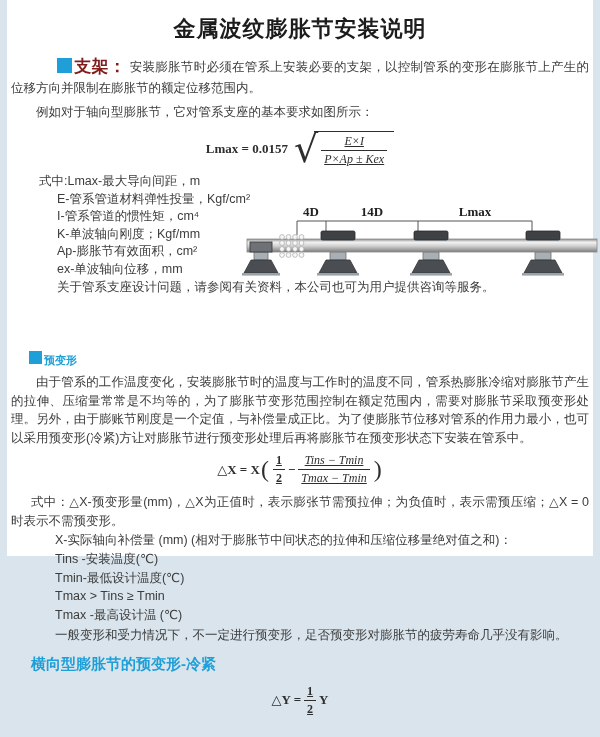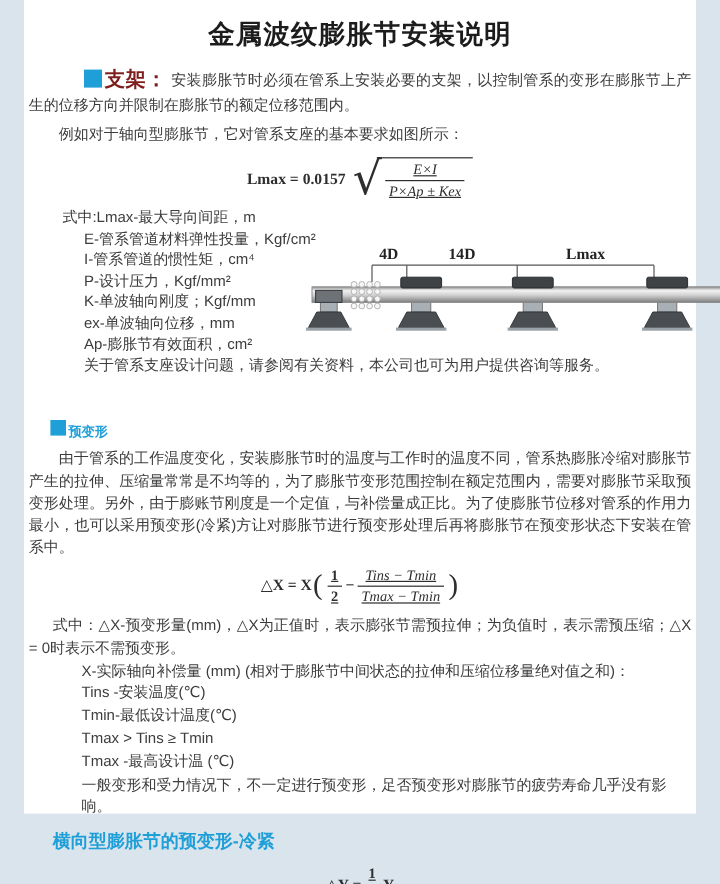--- a/index.html
+++ b/index.html
@@ -1,17 +1,17 @@
 <!DOCTYPE html>
 <html><head>
 <meta charset="utf-8">
 <style>
   html,body{margin:0;padding:0;width:600px;height:737px;overflow:hidden;}
   body{background:#d9e4ec;font-family:"Liberation Sans","DejaVu Sans",sans-serif;}
-  .page{position:relative;margin:0 20px;height:678px;background:#ffffff;padding:0 4px;box-sizing:border-box;color:#3c3c3c;}
+  .page{position:relative;margin:0 7px;height:556px;background:#ffffff;padding:0 4px;box-sizing:border-box;color:#3c3c3c;}
 
   .doc-title{margin:0;padding-top:14px;text-align:center;font-size:22px;font-weight:bold;color:#1c1c1c;letter-spacing:1px;}
 
   p{margin:0;}
   .body-text{font-size:12.5px;line-height:19px;text-align:justify;}
 
   .sq{display:inline-block;width:13px;height:13px;background:#1f9fd8;margin-right:2px;vertical-align:-1px;}
   .sq-big{width:15px;height:15px;vertical-align:-2px;}
   .sec-label{color:#7f1d1d;font-weight:bold;font-size:17px;vertical-align:-1px;}
   .sec2-label{color:#1f9fd8;font-weight:bold;font-size:11px;vertical-align:-1px;}
@@ -73,24 +73,23 @@
           <span class="den mi">P×Ap ± Kex</span>
         </span>
       </span>
     </span>
   </div>
 
   <div class="vars-diagram">
     <div class="var-line first">式中:Lmax-最大导向间距，m</div>
     <div class="var-line">E-管系管道材料弹性投量，Kgf/cm²</div>
     <div class="var-line">I-管系管道的惯性矩，cm⁴</div>
-    <div class="var-line">P-设计压力，Kgf/mm²</div>
     <div class="var-line">K-单波轴向刚度；Kgf/mm</div>
+    <div class="var-line">Ap-膨胀节有效面积，cm²</div>
     <div class="var-line">ex-单波轴向位移，mm</div>
-    <div class="var-line">Ap-膨胀节有效面积，cm²</div>
     <div class="var-line">关于管系支座设计问题，请参阅有关资料，本公司也可为用户提供咨询等服务。</div>
 
     <svg class="diagram-svg" width="358" height="102" viewBox="0 0 358 102">
       <defs>
         <linearGradient id="pipeGrad" x1="0" y1="0" x2="0" y2="1">
           <stop offset="0" stop-color="#8f8f8f"></stop>
           <stop offset="0.25" stop-color="#f2f2f2"></stop>
           <stop offset="0.55" stop-color="#cfcfcf"></stop>
           <stop offset="1" stop-color="#7d7d7d"></stop>
         </linearGradient>

